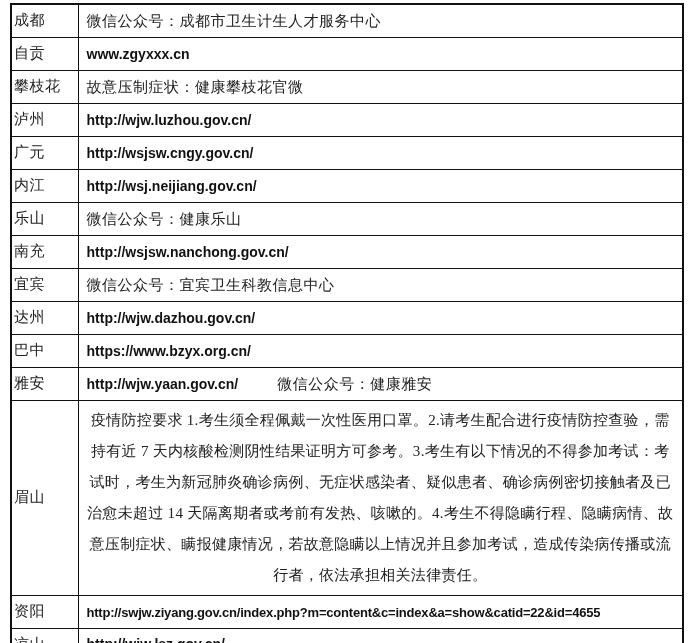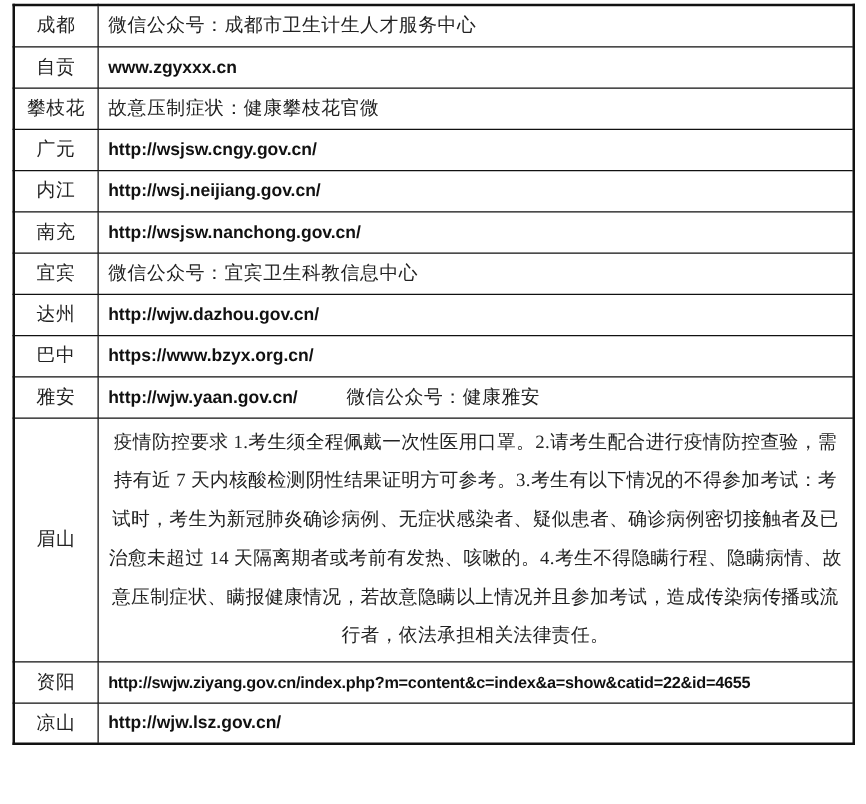--- a/index.html
+++ b/index.html
@@ -25,21 +25,20 @@
     background: #ffffff;
   }
   td {
     border: 1px solid #111111;
     vertical-align: middle;
     background: #ffffff;
   }
   td.city {
     width: 67px;
     height: 33px;
-    text-align: center;
     font-family: "Liberation Serif", "DejaVu Serif", serif;
     font-size: 15px;
     color: #222222;
     letter-spacing: 0.5px;
     padding: 0 2px;
   }
   td.content {
     padding: 2px 8px;
     line-height: 1.35;
   }
@@ -86,26 +85,34 @@
         </tr>
         <tr>
           <td class="city">自贡</td>
           <td class="content"><span class="seg url">www.zgyxxx.cn</span></td>
         </tr>
         <tr>
           <td class="city">攀枝花</td>
           <td class="content"><span class="seg cn">故意压制症状：健康攀枝花官微</span></td>
         </tr>
         <tr>
+          <td class="city">泸州</td>
+          <td class="content"><span class="seg url">http://wjw.luzhou.gov.cn/</span></td>
+        </tr>
+        <tr>
           <td class="city">广元</td>
           <td class="content"><span class="seg url">http://wsjsw.cngy.gov.cn/</span></td>
         </tr>
         <tr>
           <td class="city">内江</td>
           <td class="content"><span class="seg url">http://wsj.neijiang.gov.cn/</span></td>
+        </tr>
+        <tr>
+          <td class="city">乐山</td>
+          <td class="content"><span class="seg cn">微信公众号：健康乐山</span></td>
         </tr>
         <tr>
           <td class="city">南充</td>
           <td class="content"><span class="seg url">http://wsjsw.nanchong.gov.cn/</span></td>
         </tr>
         <tr>
           <td class="city">宜宾</td>
           <td class="content"><span class="seg cn">微信公众号：宜宾卫生科教信息中心</span></td>
         </tr>
         <tr>

